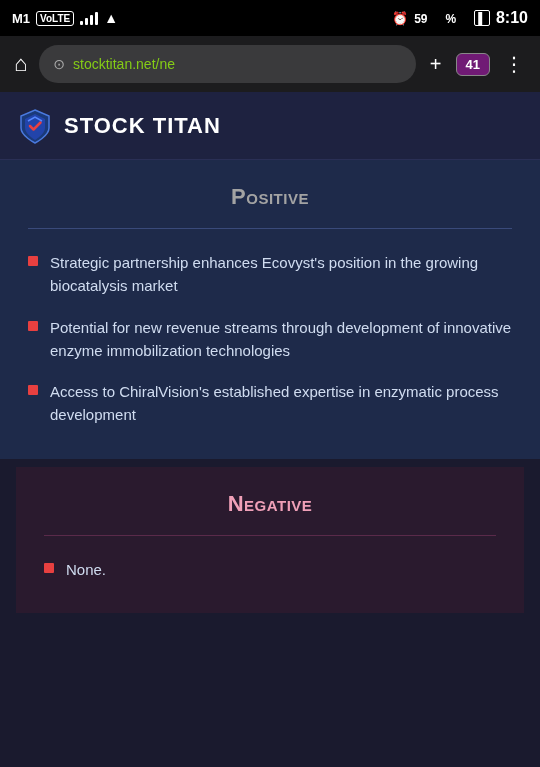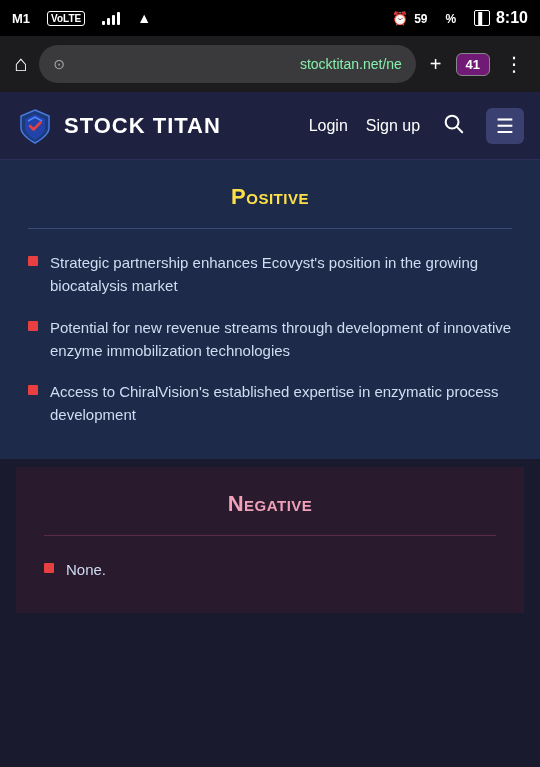--- a/index.html
+++ b/index.html
@@ -20,21 +20,21 @@
       display: flex;
       align-items: center;
       justify-content: space-between;
       padding: 4px 12px;
       height: 36px;
       font-size: 13px;
     }
     .status-left {
       display: flex;
       align-items: center;
-      gap: 17px;
+      gap: 6px;
       font-weight: 600;
       font-size: 13px;
     }
     .status-right {
       display: flex;
       align-items: center;
       gap: 6px;
       font-size: 13px;
       font-weight: 600;
     }
@@ -78,24 +78,23 @@
       align-items: center;
       padding: 8px 14px;
       gap: 8px;
       height: 38px;
     }
     .url-icon {
       font-size: 14px;
       color: #aaa;
     }
     .url-text {
-      color: #86efac;
+      color: #84cc16;
       font-size: 14px;
       flex: 1;
-      text-align: right;
     }
     .browser-btn {
       color: #fff;
       font-size: 20px;
       cursor: pointer;
       padding: 4px 6px;
       display: flex;
       align-items: center;
       justify-content: center;
     }
@@ -179,21 +178,21 @@
       padding: 24px 28px 32px;
     }
     .section-title {
       text-align: center;
       font-size: 22px;
       font-weight: 800;
       margin-bottom: 18px;
       letter-spacing: 0.5px;
     }
     .section-title.positive {
-      color: #fde047;
+      color: #a3a3a3;
     }
     .section-divider {
       border: none;
       border-top: 1.5px solid #3a4a7a;
       margin-bottom: 22px;
     }
     .bullet-list {
       list-style: none;
       padding: 0;
       display: flex;
@@ -279,31 +278,20 @@
 
 <div class="nav-bar">
   <div class="logo-area">
     <svg class="logo-shield" viewBox="0 0 38 38" fill="none" xmlns="http://www.w3.org/2000/svg">
       <path d="M19 3 L33 9 L33 21 C33 29 19 36 19 36 C19 36 5 29 5 21 L5 9 Z" fill="#1a3a7a" stroke="#4a7adf" stroke-width="1.5"></path>
       <path d="M19 7 L29 12 L29 21 C29 27 19 33 19 33 C19 33 9 27 9 21 L9 12 Z" fill="#2244aa"></path>
       <path d="M14 19 L17.5 22.5 L24.5 15.5" stroke="#e84040" stroke-width="2.5" stroke-linecap="round" stroke-linejoin="round"></path>
       <path d="M12 14 L19 10 L26 14" stroke="#5588ff" stroke-width="1.5" fill="none"></path>
     </svg>
     <span class="logo-text fancy-title">STOCK TITAN</span>
-  </div>
-  <div class="nav-links">
-    <a class="nav-link">Login</a>
-    <a class="nav-link">Sign up</a>
-    <button class="nav-icon-btn">
-      <svg width="22" height="22" viewBox="0 0 24 24" fill="none" stroke="#fff" stroke-width="2.2" stroke-linecap="round">
-        <circle cx="11" cy="11" r="7"></circle>
-        <line x1="16.5" y1="16.5" x2="22" y2="22"></line>
-      </svg>
-    </button>
-    <button class="hamburger-btn">☰</button>
   </div>
 </div>
 
 <div class="main-content">
 
   <div class="positive-section">
     <h2 class="section-title positive fancy-title">Positive</h2>
     <hr class="section-divider">
     <ul class="bullet-list">
       <li class="bullet-item">

